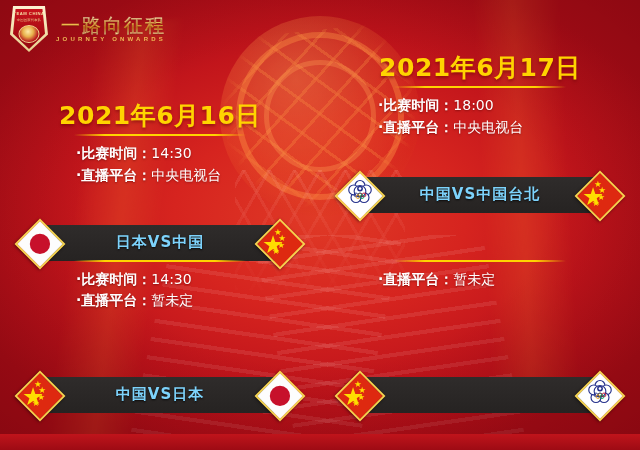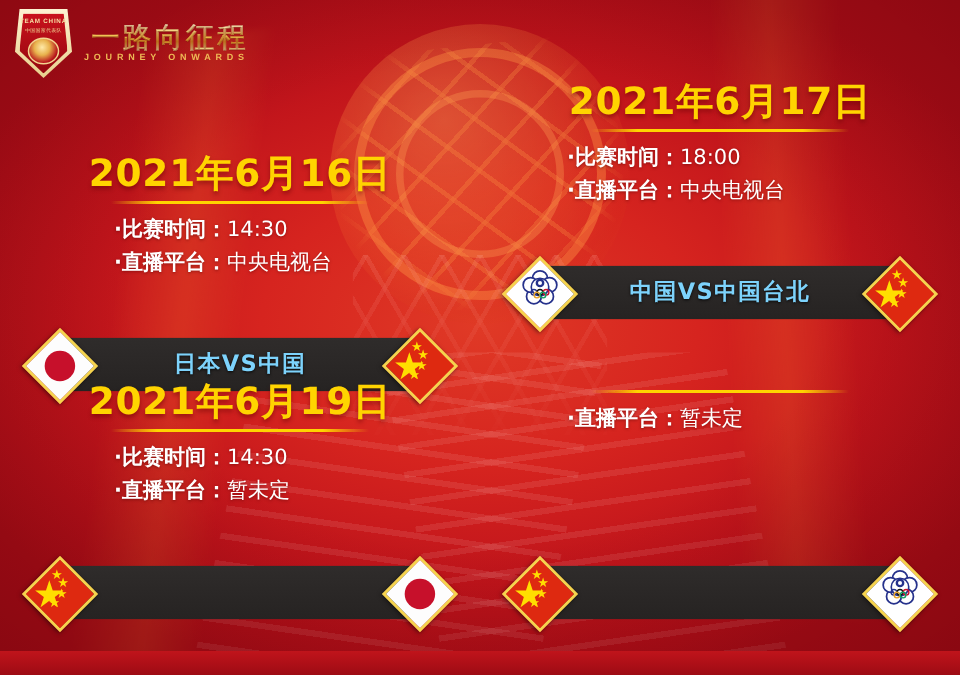--- a/index.html
+++ b/index.html
@@ -273,21 +273,20 @@
             <span class="st s2">★</span>
             <span class="st s3">★</span>
             <span class="st s4">★</span>
           </div>
         </div>
       <div class="banner-text">中国VS中国台北</div>
     </div>
   </div>
 
   <div class="cell c2">
-    <div class="date">2021年6月19日</div>
     <div class="rule"></div>
     <div class="lines">
       <div class="line"><span>·比赛时间：</span><span class="val">14:30</span></div>
       <div class="line"><span>·直播平台：</span><span class="val">暂未定</span></div>
     </div>
     <div class="banner">
       <div class="banner-bar"></div>
       <div class="flag left">
           <div class="flag-in f-cn">
             <span class="st s0">★</span>
@@ -295,20 +294,21 @@
             <span class="st s2">★</span>
             <span class="st s3">★</span>
             <span class="st s4">★</span>
           </div>
         </div>
       <div class="flag right">
           <div class="flag-in f-jp">
             <div class="disc"></div>
           </div>
         </div>
+      <div class="banner-text">中国VS日本</div>
     </div>
   </div>
 
   <div class="cell c3">
     <div class="rule"></div>
     <div class="lines">
       <div class="line"><span>·直播平台：</span><span class="val">暂未定</span></div>
     </div>
     <div class="banner">
       <div class="banner-bar"></div>

